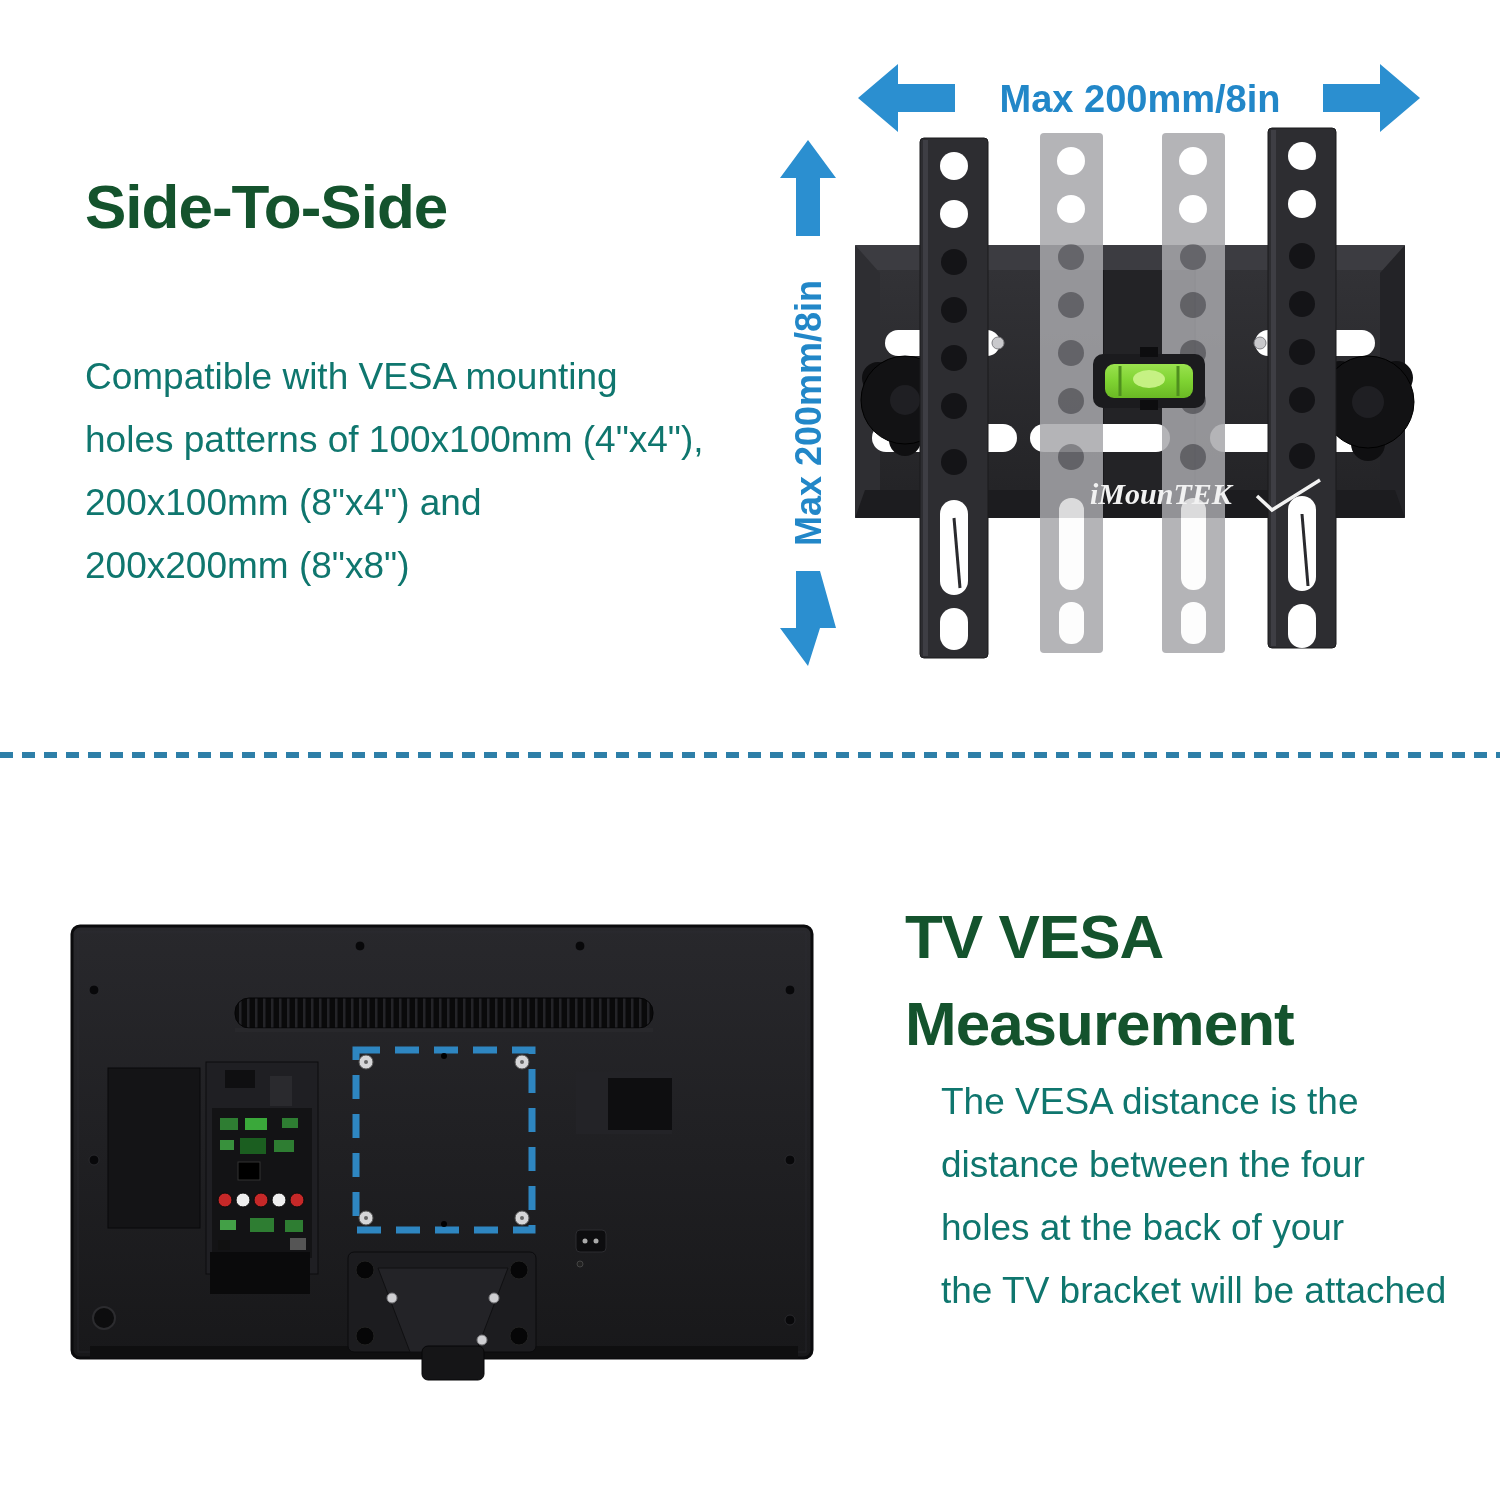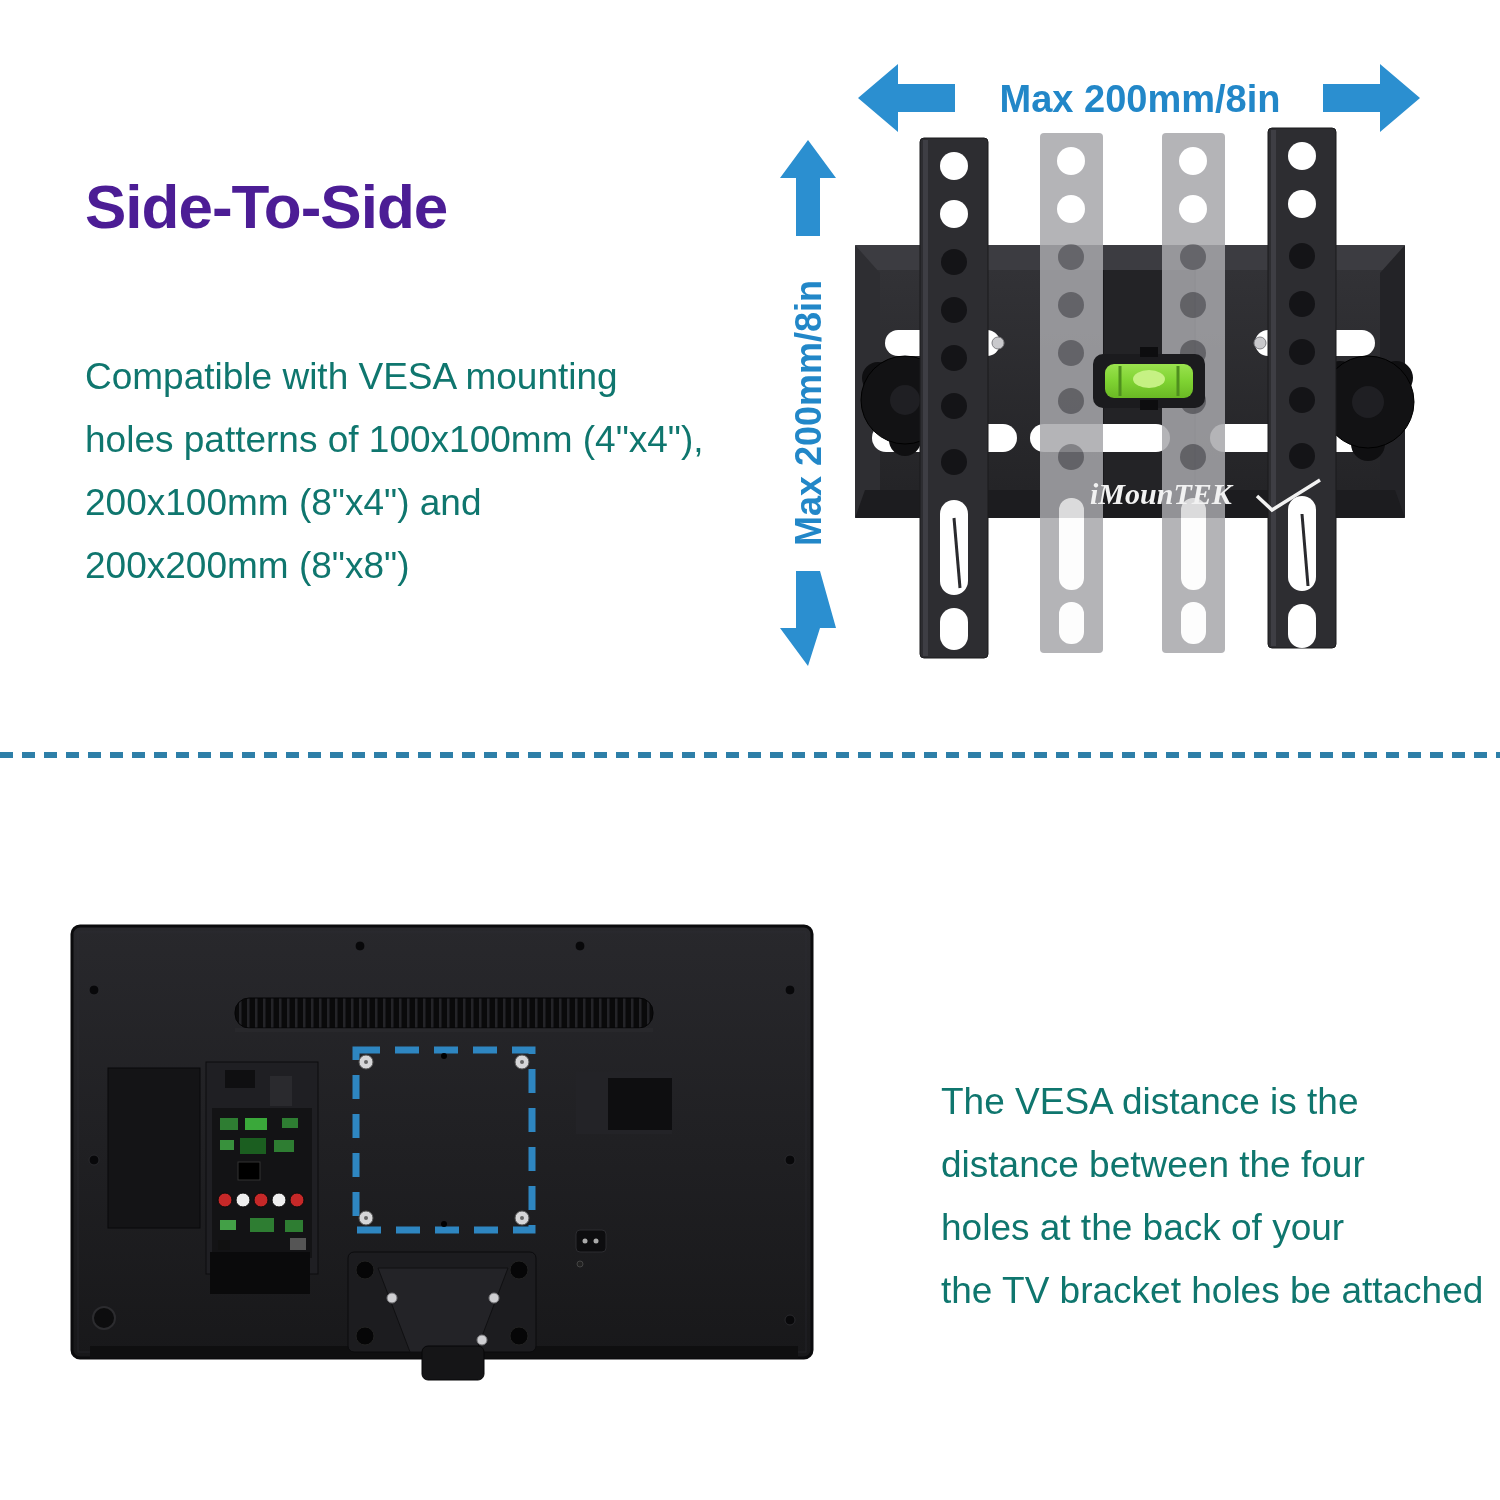--- a/index.html
+++ b/index.html
@@ -1,18 +1,18 @@
 <!DOCTYPE html>
 <html><head>
 <meta charset="utf-8">
 <style>
   html,body{margin:0;padding:0;background:#ffffff;}
   .canvas{position:relative;width:1500px;height:1500px;background:#ffffff;overflow:hidden;
           font-family:"Liberation Sans", sans-serif;}
-  .heading{position:absolute;color:#4c1d95;font-weight:bold;font-size:62px;line-height:87px;
+  .heading{position:absolute;color:#14532d;font-weight:bold;font-size:62px;line-height:87px;
            letter-spacing:-1px;white-space:nowrap;}
   .para{position:absolute;color:#0f766e;font-size:37px;line-height:63px;white-space:nowrap;}
   .sep{position:absolute;left:0;top:752px;width:1500px;height:6px;
        background:repeating-linear-gradient(90deg,#2e7fa8 0 13px,transparent 13px 22px);}
   svg text{font-family:"Liberation Sans", sans-serif;}
   svg .brandtxt{font-family:"Liberation Serif", serif;font-style:italic;font-weight:bold;}
 </style>
 </head>
 <body>
 
@@ -257,20 +257,24 @@
       <circle cx="305" cy="436" r="9" fill="#060607" stroke="#222"></circle>
       <circle cx="459" cy="436" r="9" fill="#060607" stroke="#222"></circle>
       <polygon points="318,368 448,368 416,452 350,452" fill="#232327" stroke="#101012"></polygon>
       <circle cx="332" cy="398" r="5" fill="#cfcfd2" stroke="#77777a"></circle>
       <circle cx="434" cy="398" r="5" fill="#cfcfd2" stroke="#77777a"></circle>
       <circle cx="422" cy="440" r="5" fill="#cfcfd2" stroke="#77777a"></circle>
       <rect x="362" y="446" width="62" height="34" rx="6" fill="#151517" stroke="#070708"></rect>
     </g>
   </svg>
 
+  <div class="heading" style="left:905px;top:893px;">
+    <div>TV VESA</div>
+    <div>Measurement</div>
+  </div>
   <div class="para" style="left:941px;top:1070px;">
     <div>The VESA distance is the</div>
     <div>distance between the four</div>
     <div>holes at the back of your</div>
-    <div>the TV bracket holes be attached</div>
+    <div>the TV bracket will be attached</div>
   </div>
 
 </div>
 
 </body></html>

